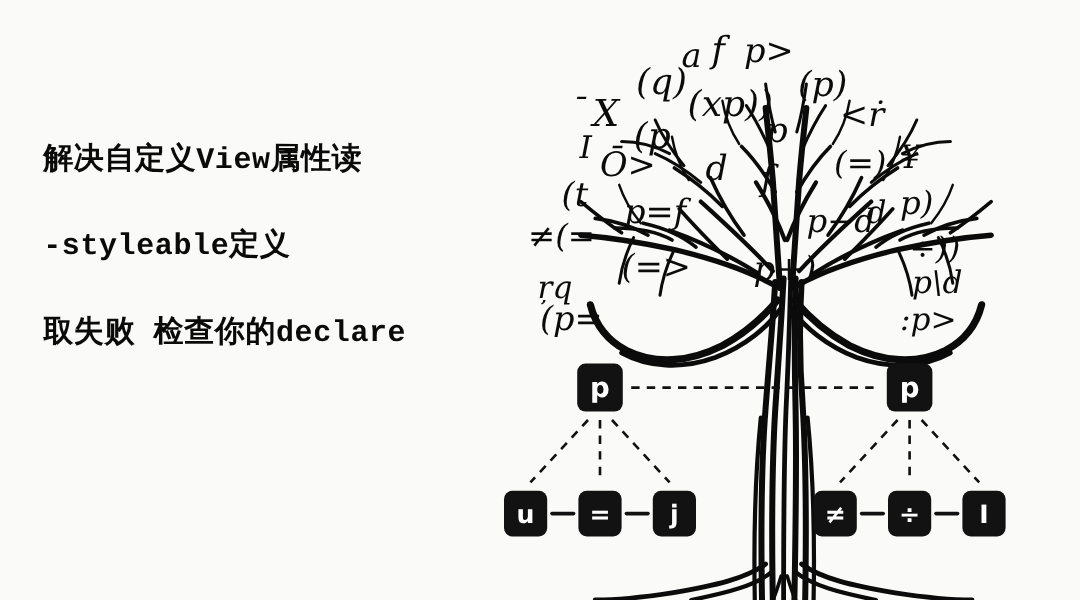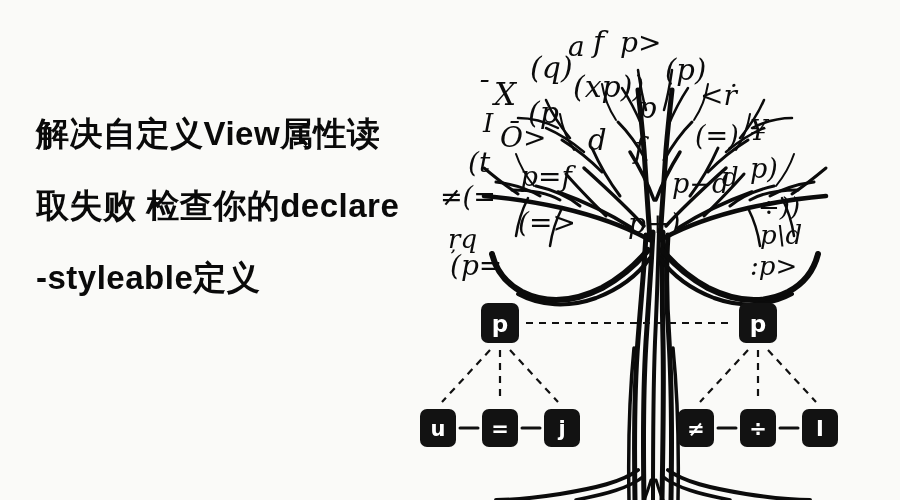--- a/index.html
+++ b/index.html
@@ -25,23 +25,23 @@
 
   
   #headline {
     position: absolute;
     left: 36px;
     top: 98px;
     width: 520px;
     z-index: 5;
   }
   .headline-line {
-    font-family: Liberation Sans, sans-serif;
+    font-family: Liberation Mono, monospace;
     font-weight: 700;
-    font-size: 33px;
+    font-size: 25px;
     line-height: 72px;
     letter-spacing: 0.5px;
     color: #0a0a0a;
     white-space: nowrap;
     -webkit-font-smoothing: none;
   }
 
   
   #illustration {
     position: absolute;
@@ -91,22 +91,22 @@
     stroke-linecap: round;
   }
 </style>
 </head>
 <body>
 
 <div id="banner">
 
   <div id="headline">
     <div class="headline-line">解决自定义View属性读</div>
+    <div class="headline-line">-styleable定义</div>
     <div class="headline-line">取失败 检查你的declare</div>
-    <div class="headline-line">-styleable定义</div>
   </div>
 
   <div id="illustration">
     <svg viewBox="0 0 490 500" xmlns="http://www.w3.org/2000/svg">
 
       <g stroke="#0b0b0b" fill="none" stroke-linecap="round">
         <path class="branch" stroke-width="5" d="M225 500 C224 440 224 390 228 340 C231 300 234 270 236 235"></path>
         <path class="branch" stroke-width="5" d="M234 500 C233 440 233 392 236 342 C239 300 241 268 243 232"></path>
         <path class="branch" stroke-width="4" d="M243 500 C243 440 243 392 245 342 C247 300 248 268 249 230"></path>
         <path class="branch" stroke-width="5" d="M252 500 C253 440 254 392 253 342 C252 300 252 268 253 232"></path>

